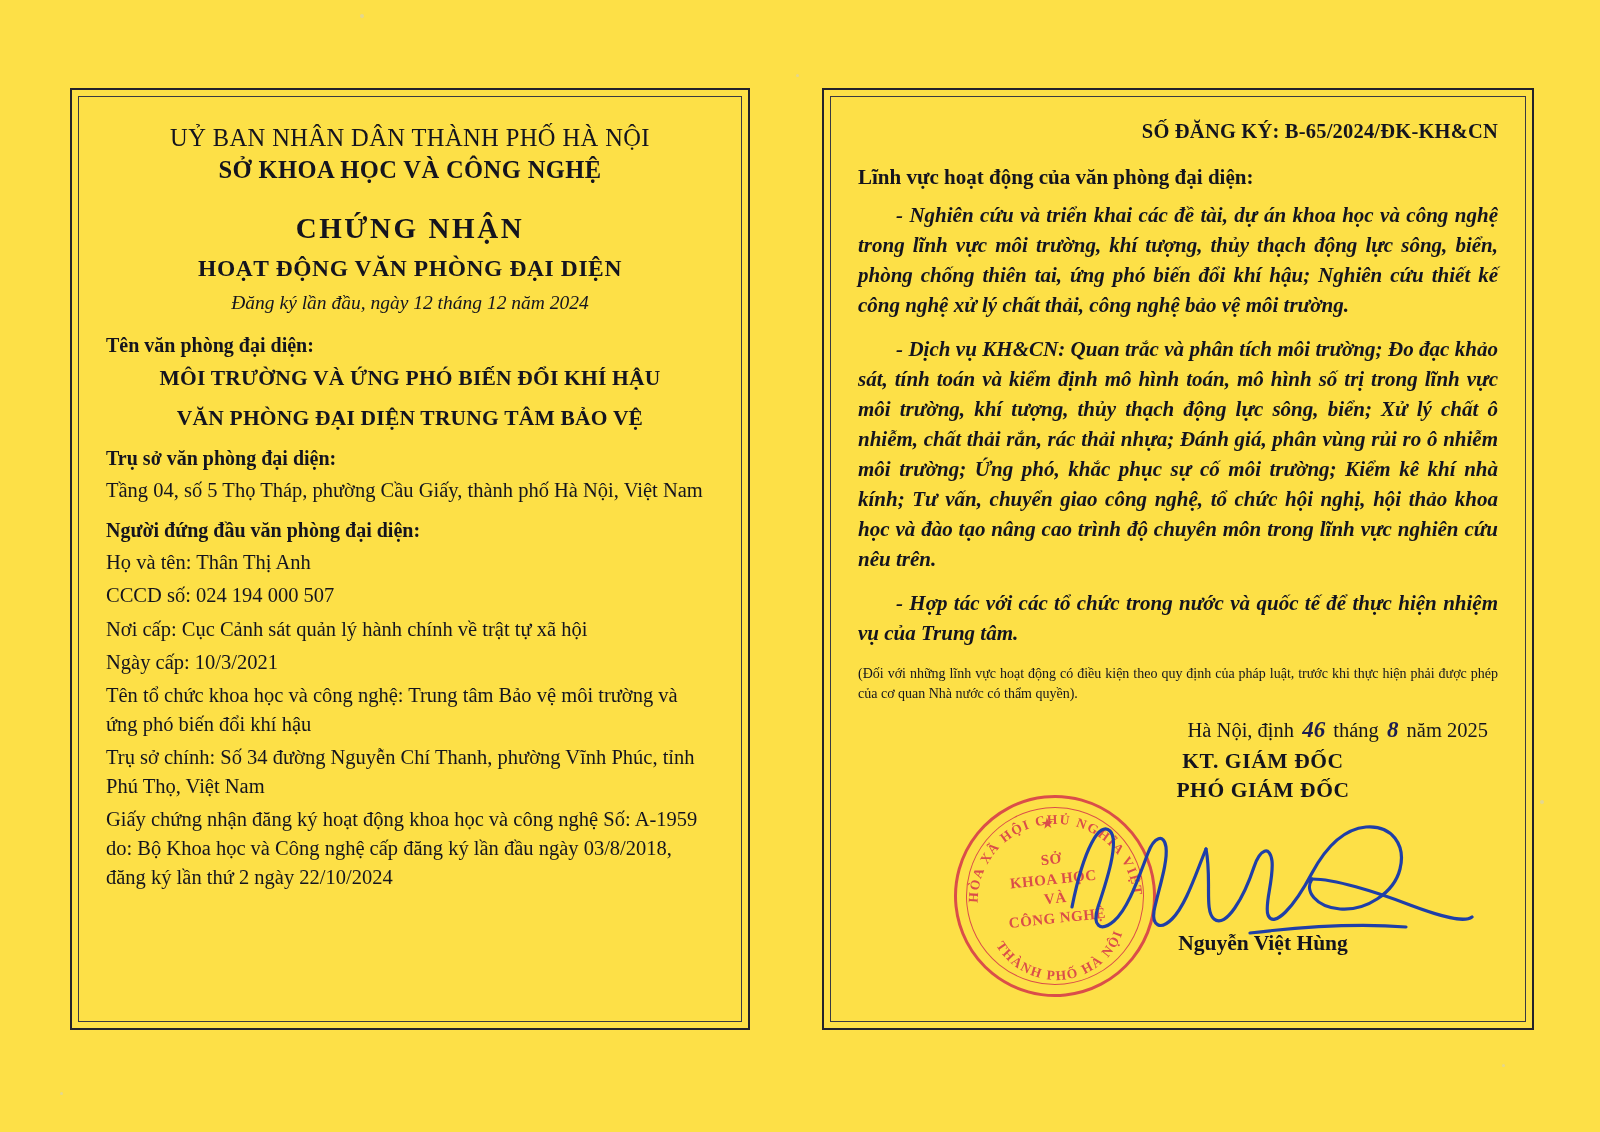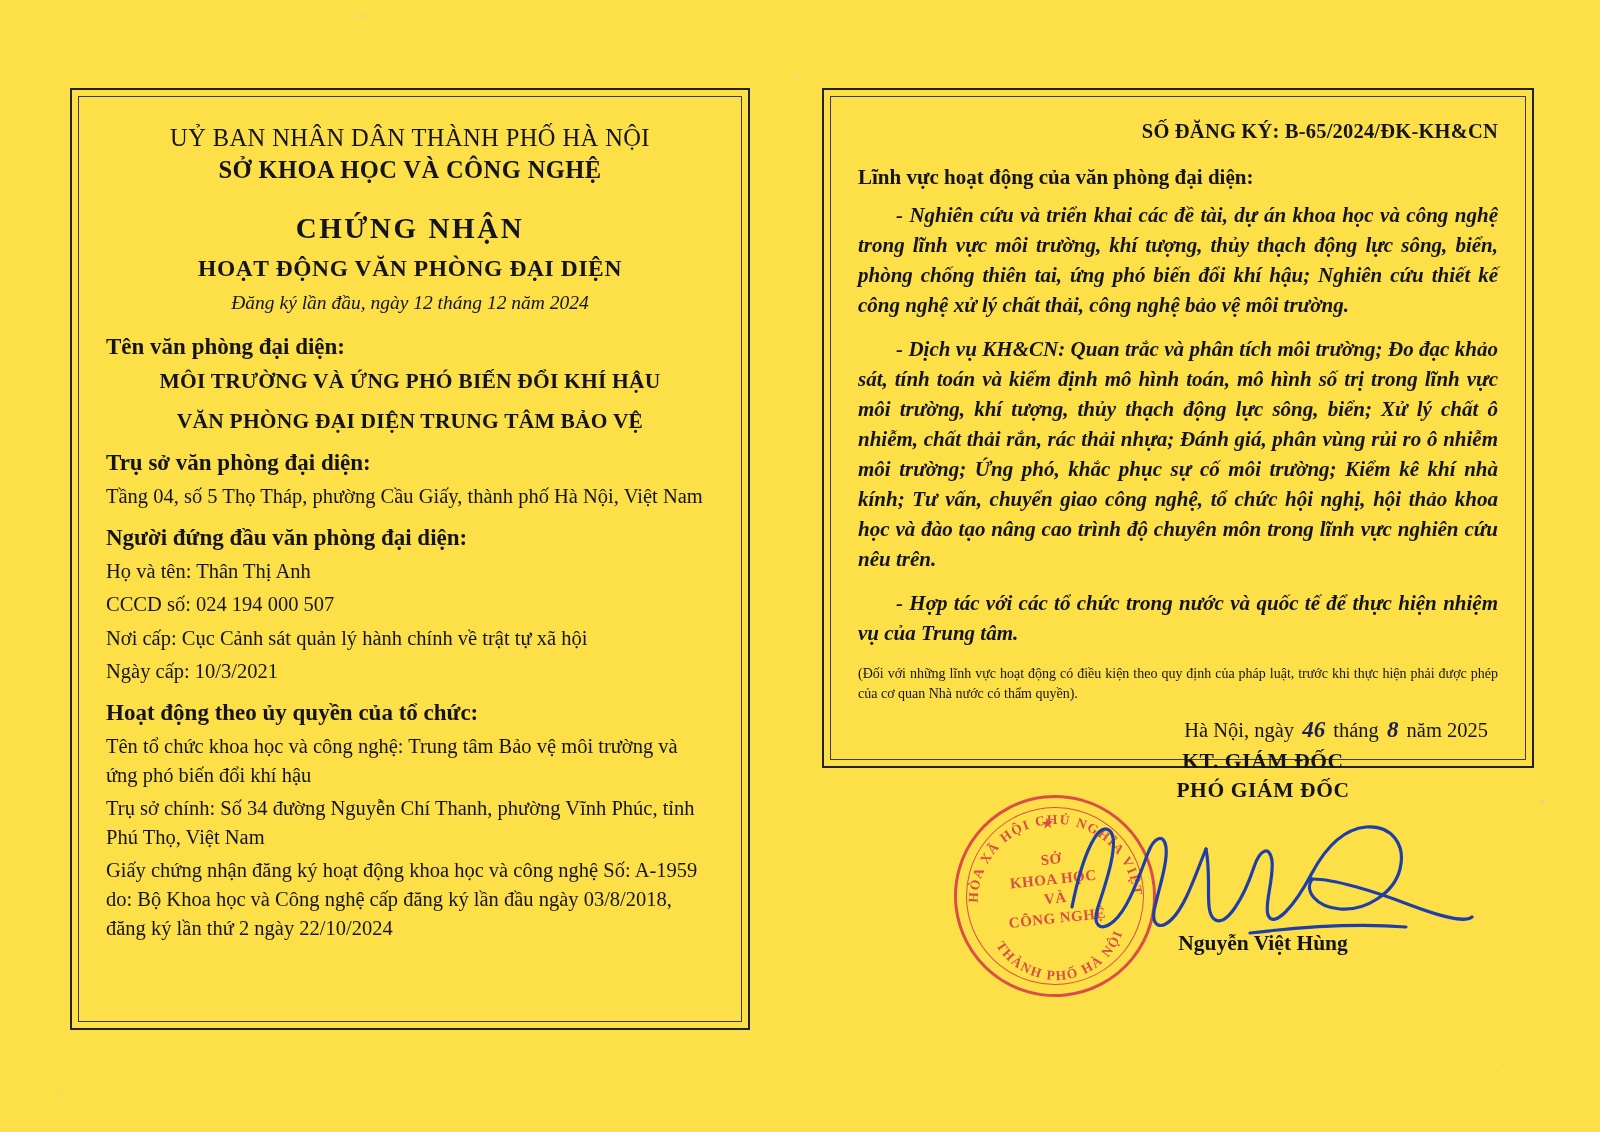--- a/index.html
+++ b/index.html
@@ -35,21 +35,21 @@
     background: transparent;
     box-sizing: border-box;
   }
   .panel-inner {
     position: absolute;
     inset: 6px;
     border: 1px solid #3a3a42;
     box-sizing: border-box;
   }
   .panel-left  { left: 70px;  top: 88px; width: 680px; height: 942px; }
-  .panel-right { left: 822px; top: 88px; width: 712px; height: 680px; }
+  .panel-right { left: 822px; top: 88px; width: 712px; height: 942px; }
 
   .content {
     position: absolute;
     inset: 0;
     padding: 26px 34px;
     box-sizing: border-box;
   }
 
   
   .hdr1 {
@@ -80,21 +80,21 @@
     letter-spacing: .6px;
     margin: 4px 0 10px;
   }
   .reg-date {
     text-align: center;
     font-size: 19.5px;
     font-style: italic;
     margin: 8px 0 20px;
   }
   .lbl {
-    font-size: 23px;
+    font-size: 20px;
     font-weight: 700;
     margin: 14px 0 6px;
   }
   .txt {
     font-size: 20.5px;
     line-height: 1.42;
     margin: 4px 0;
   }
   .org-name {
     text-align: center;
@@ -264,21 +264,20 @@
 
       <div class="lbl">Trụ sở văn phòng đại diện:</div>
       <div class="txt">Tầng 04, số 5 Thọ Tháp, phường Cầu Giấy, thành phố Hà Nội, Việt Nam</div>
 
       <div class="lbl">Người đứng đầu văn phòng đại diện:</div>
       <div class="txt">Họ và tên: Thân Thị Anh</div>
       <div class="txt">CCCD số: 024 194 000 507</div>
       <div class="txt">Nơi cấp: Cục Cảnh sát quản lý hành chính về trật tự xã hội</div>
       <div class="txt">Ngày cấp: 10/3/2021</div>
 
-      <div class="lbl">Hoạt động theo ủy quyền của tổ chức:</div>
       <div class="txt">Tên tổ chức khoa học và công nghệ: Trung tâm Bảo vệ môi trường và ứng phó biến đổi khí hậu</div>
       <div class="txt">Trụ sở chính: Số 34 đường Nguyễn Chí Thanh, phường Vĩnh Phúc, tỉnh Phú Thọ, Việt Nam</div>
       <div class="txt">Giấy chứng nhận đăng ký hoạt động khoa học và công nghệ Số: A-1959 do: Bộ Khoa học và Công nghệ cấp đăng ký lần đầu ngày 03/8/2018, đăng ký lần thứ 2 ngày 22/10/2024</div>
 
     </div>
   </div>
 
   <div class="panel panel-right">
     <div class="panel-inner"></div>
     <div class="content">
@@ -289,21 +288,21 @@
 
       <div class="para-it">- Nghiên cứu và triển khai các đề tài, dự án khoa học và công nghệ trong lĩnh vực môi trường, khí tượng, thủy thạch động lực sông, biển, phòng chống thiên tai, ứng phó biến đổi khí hậu; Nghiên cứu thiết kế công nghệ xử lý chất thải, công nghệ bảo vệ môi trường.</div>
       <div class="para-it">- Dịch vụ KH&amp;CN: Quan trắc và phân tích môi trường; Đo đạc khảo sát, tính toán và kiểm định mô hình toán, mô hình số trị trong lĩnh vực môi trường, khí tượng, thủy thạch động lực sông, biển; Xử lý chất ô nhiễm, chất thải rắn, rác thải nhựa; Đánh giá, phân vùng rủi ro ô nhiễm môi trường; Ứng phó, khắc phục sự cố môi trường; Kiểm kê khí nhà kính; Tư vấn, chuyển giao công nghệ, tổ chức hội nghị, hội thảo khoa học và đào tạo nâng cao trình độ chuyên môn trong lĩnh vực nghiên cứu nêu trên.</div>
       <div class="para-it">- Hợp tác với các tổ chức trong nước và quốc tế để thực hiện nhiệm vụ của Trung tâm.</div>
 
       <div class="note">(Đối với những lĩnh vực hoạt động có điều kiện theo quy định của pháp luật, trước khi thực hiện phải được phép của cơ quan Nhà nước có thẩm quyền).</div>
 
       <div class="sig-wrap">
 
         <div class="sig-place">
-          <span>Hà Nội, ngày</span>
+          <span>Hà Nội, định</span>
           <span class="hw">46</span>
           <span>tháng</span>
           <span class="hw">8</span>
           <span>năm</span>
           <span>2025</span>
         </div>
 
         <div class="sig-role">KT. GIÁM ĐỐC</div>
         <div class="sig-role2">PHÓ GIÁM ĐỐC</div>
 

